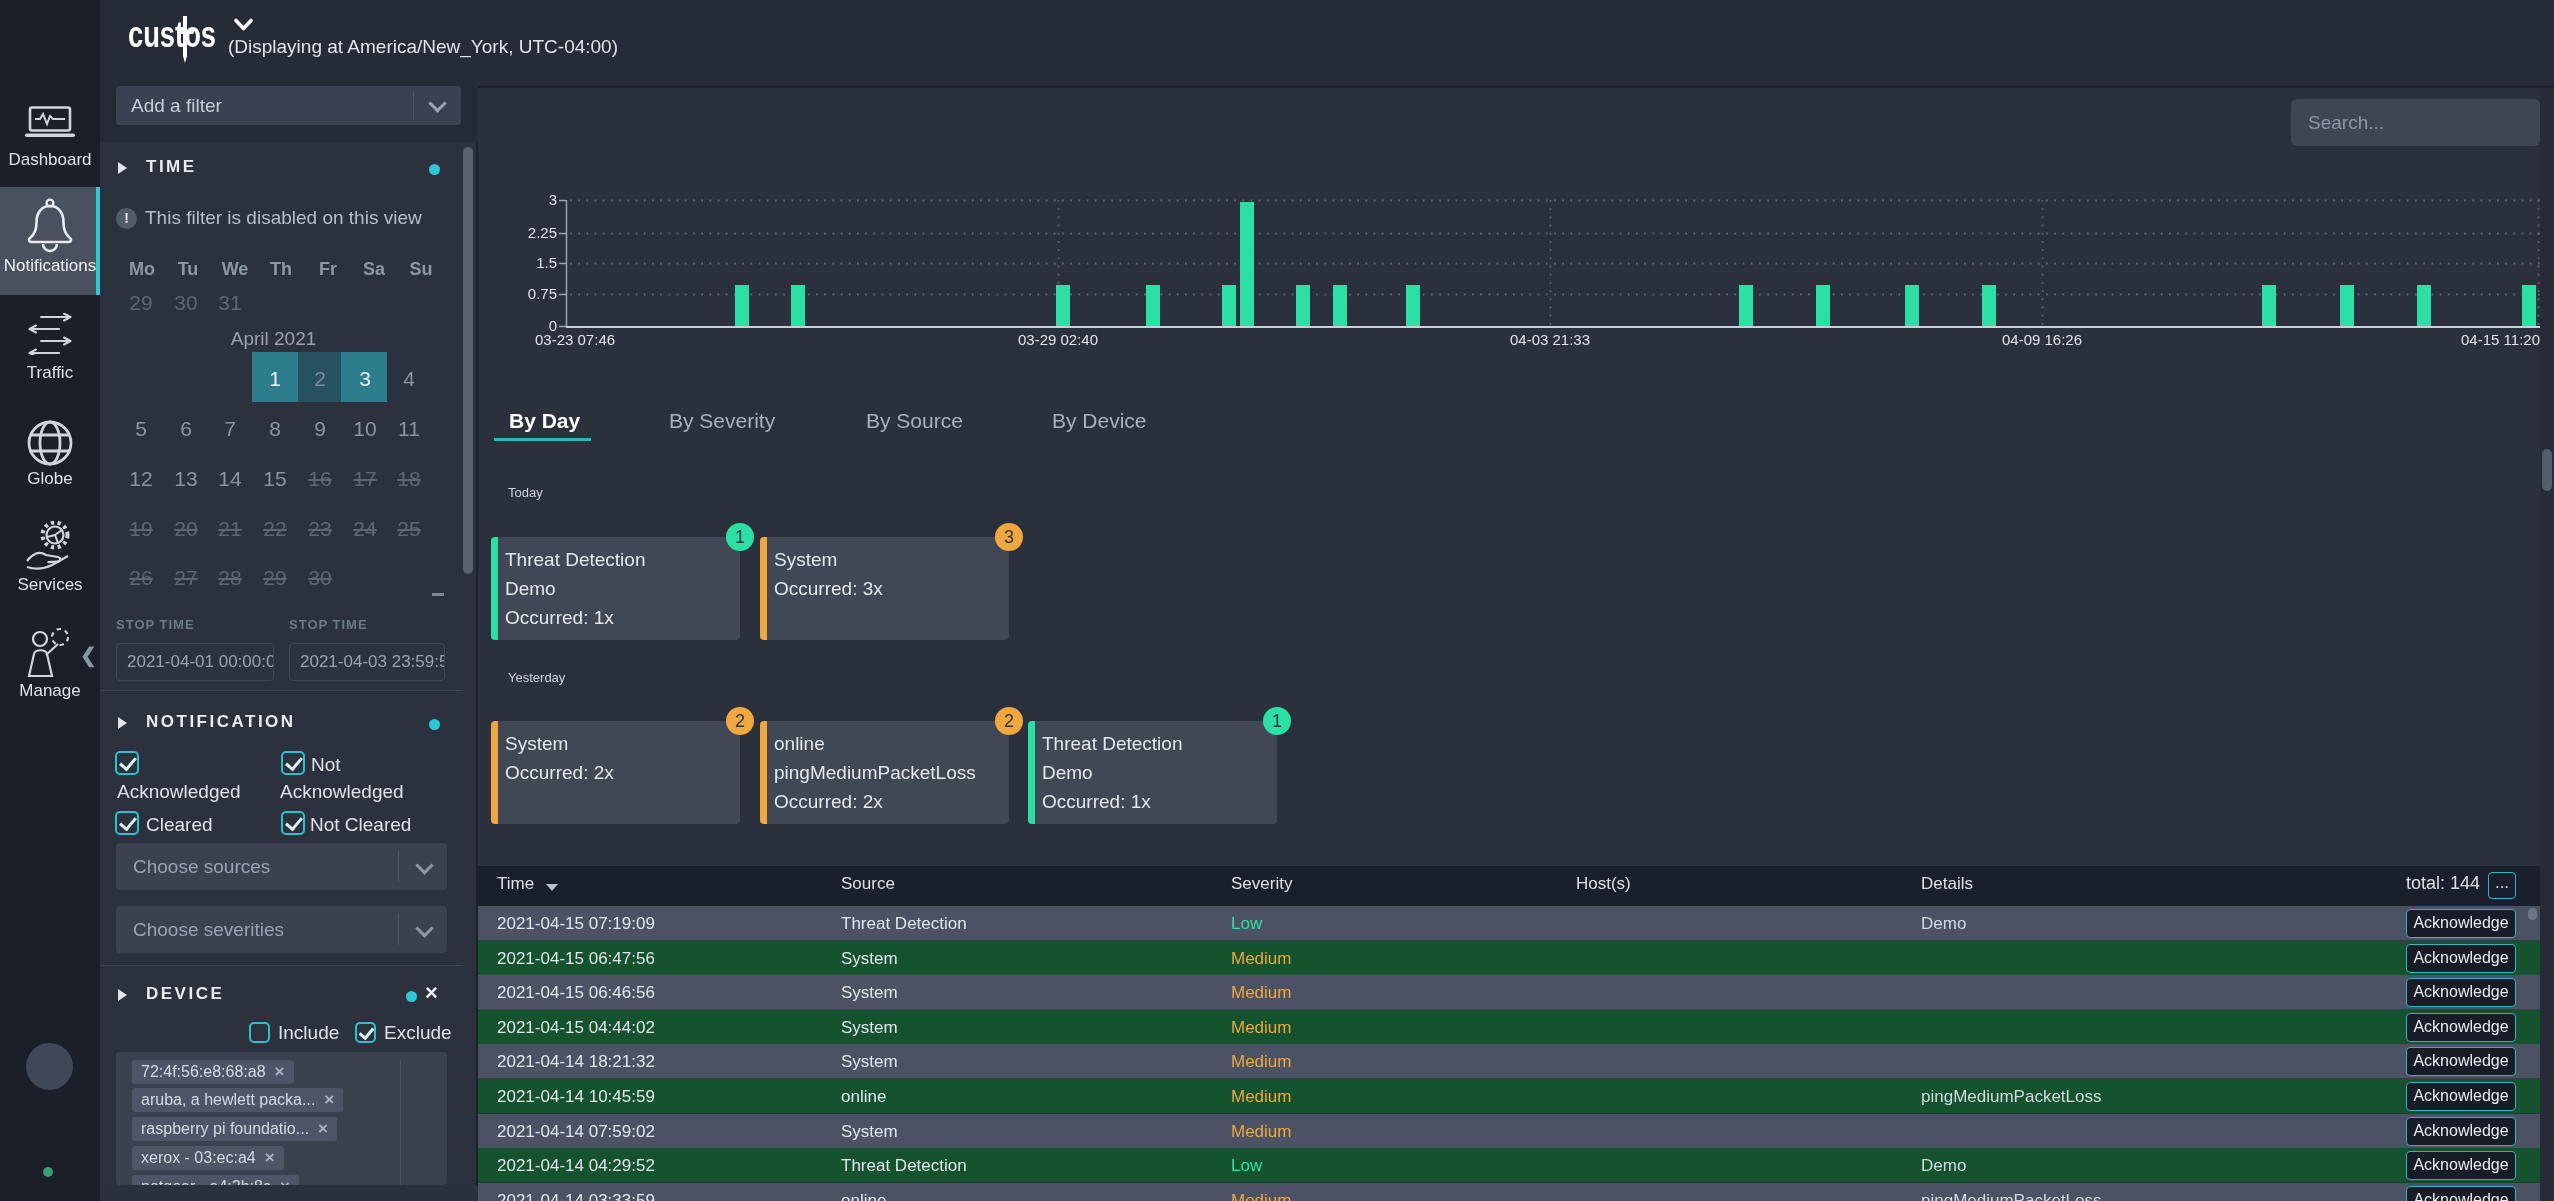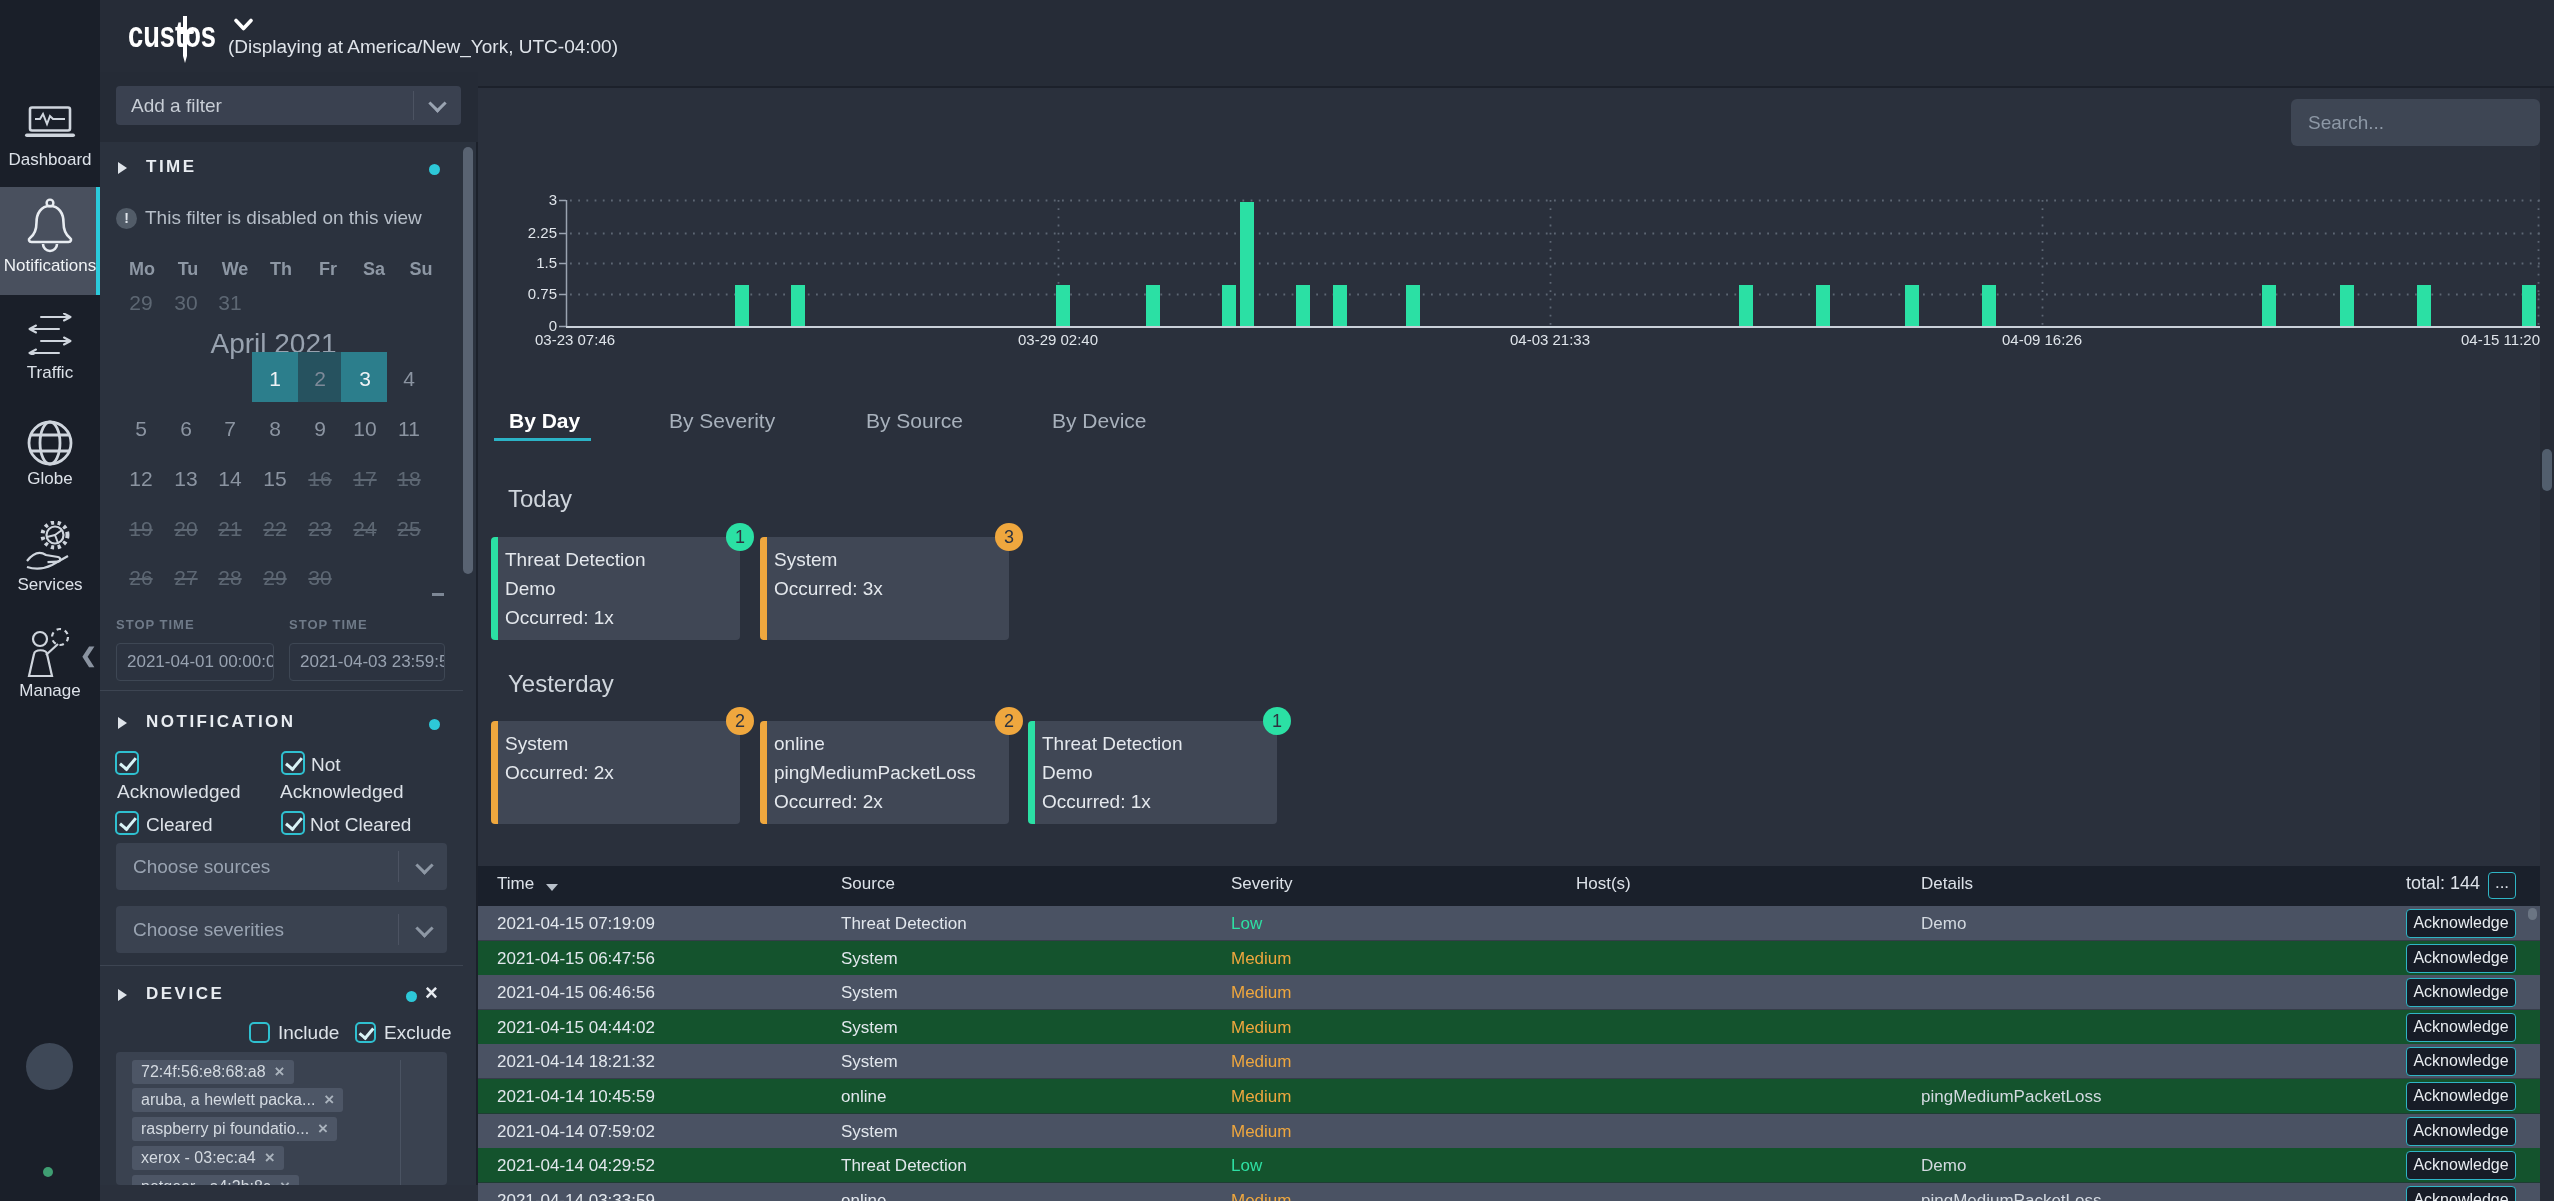--- a/index.html
+++ b/index.html
@@ -50,21 +50,21 @@
 #tagbox .dv{position:absolute;left:284px;top:8px;width:1px;height:200px;background:#4a5362}
 .tag{position:absolute;left:16px;height:24px;background:#4d5666;border-radius:3px;font-size:16px;color:#d4dae1;line-height:24px;padding:0 9px;white-space:nowrap}
 .tag b{font-weight:bold;color:#aab3bd;margin-left:9px;font-size:17px}
 
 .sthumb{position:absolute;border-radius:5px;background:#596372}
 
 #main{position:absolute;left:478px;top:88px;width:2076px;height:1113px;background:#2a303c}
 #search{position:absolute;left:1813px;top:11px;width:249px;height:47px;background:#3e4654;border-radius:6px;line-height:47px;padding-left:17px;font-size:19px;color:#8d98a6}
 .tab{position:absolute;top:318px;height:30px;line-height:30px;font-size:21px;color:#a8b1bc}
 #tabline{position:absolute;left:16px;top:350px;width:97px;height:3px;background:#2bb3c6}
-.shead{position:absolute;left:30px;font-size:24px;color:#cfd5dc}
+.shead{position:absolute;left:30px;font-size:13px;color:#cfd5dc}
 .card{position:absolute;width:249px;height:103px;background:#404755;border-radius:4px;border-left:7px solid #2be0a4;padding:8px 0 0 7px;font-size:19px;line-height:29px;color:#e4e8ed}
 .card.org{border-left-color:#efa73e}
 .badge{position:absolute;right:-14px;top:-14px;width:28px;height:28px;border-radius:50%;background:#2be0a4;color:#2e3440;font-size:18px;text-align:center;line-height:28px}
 .badge.org{background:#efa73e}
 
 #ntable{position:absolute;left:0;top:778px;width:2076px;height:335px;overflow:hidden}
 #thead{position:absolute;left:0;top:0;width:2062px;height:40px;background:#1a202b;font-size:17px;color:#dce1e8}
 .trow{position:absolute;left:0;width:2062px;height:35px;font-size:17px;border-bottom:1px solid rgba(38,44,55,.55)}
 .trow.odd{background:#4a5263}
 .trow.even{background:#14532d}
@@ -165,21 +165,21 @@
   <div class="cal wk" style="left:19px;top:185px">Mo</div>
   <div class="cal wk" style="left:65px;top:185px">Tu</div>
   <div class="cal wk" style="left:112px;top:185px">We</div>
   <div class="cal wk" style="left:158px;top:185px">Th</div>
   <div class="cal wk" style="left:205px;top:185px">Fr</div>
   <div class="cal wk" style="left:251px;top:185px">Sa</div>
   <div class="cal wk" style="left:298px;top:185px">Su</div>
   <div class="cal dmut" style="left:18px;top:219px">29</div>
   <div class="cal dmut" style="left:63px;top:219px">30</div>
   <div class="cal dmut" style="left:107px;top:219px">31</div>
-  <div style="position:absolute;left:0;top:256px;width:347px;text-align:center;font-size:28px;color:#98a2af">April 2021</div>
+  <div style="position:absolute;left:0;top:256px;width:347px;text-align:center;font-size:19px;color:#98a2af">April 2021</div>
   <div class="selcell" style="left:152px;width:46px;background:#2c7e8c"></div>
   <div class="selcell" style="left:198px;width:43px;background:#26525f"></div>
   <div class="selcell" style="left:241px;width:46px;background:#2c7e8c"></div>
   <div class="cal" style="left:152px;top:295px;color:#eef2f5">1</div>
   <div class="cal" style="left:197px;top:295px;color:#7e8a99">2</div>
   <div class="cal" style="left:242px;top:295px;color:#eef2f5">3</div>
   <div class="cal dnorm" style="left:286px;top:295px">4</div>
   <div class="cal dnorm" style="left:18px;top:345px">5</div>
   <div class="cal dnorm" style="left:63px;top:345px">6</div>
   <div class="cal dnorm" style="left:107px;top:345px">7</div>

